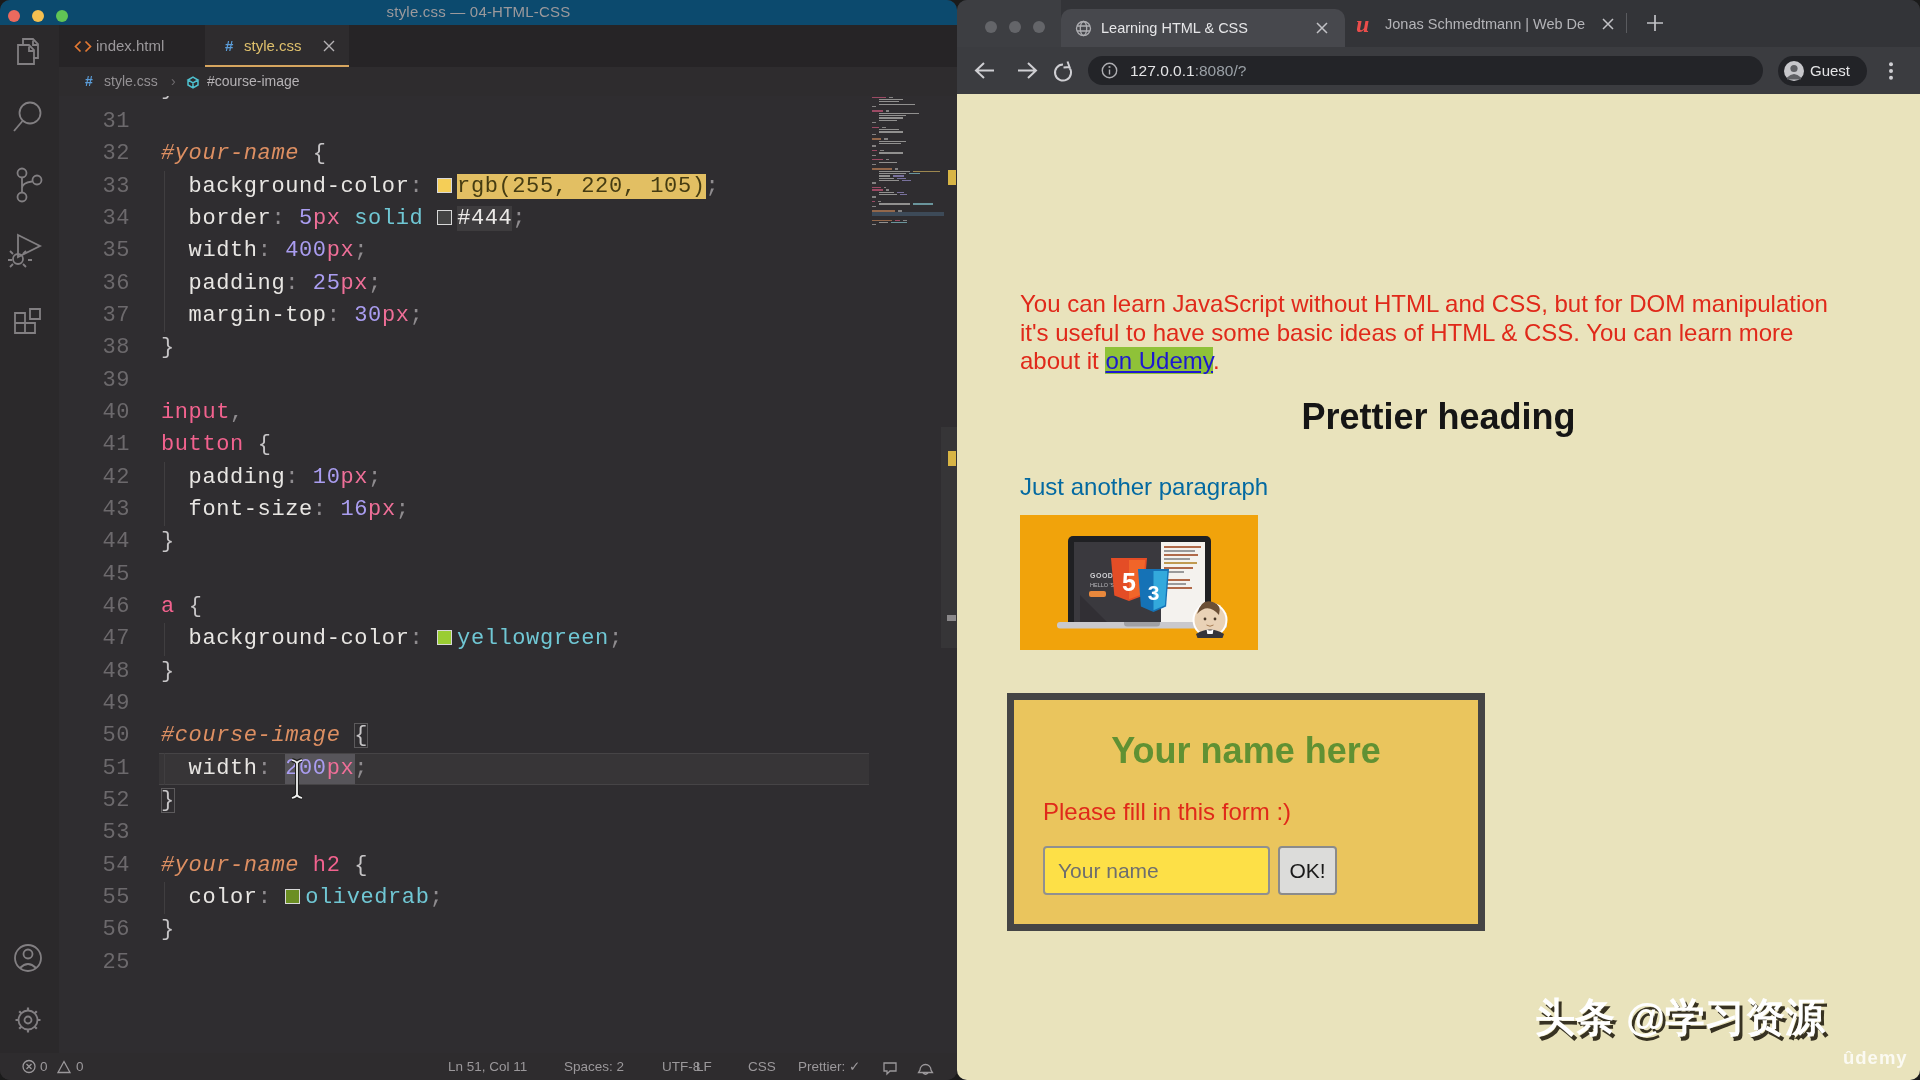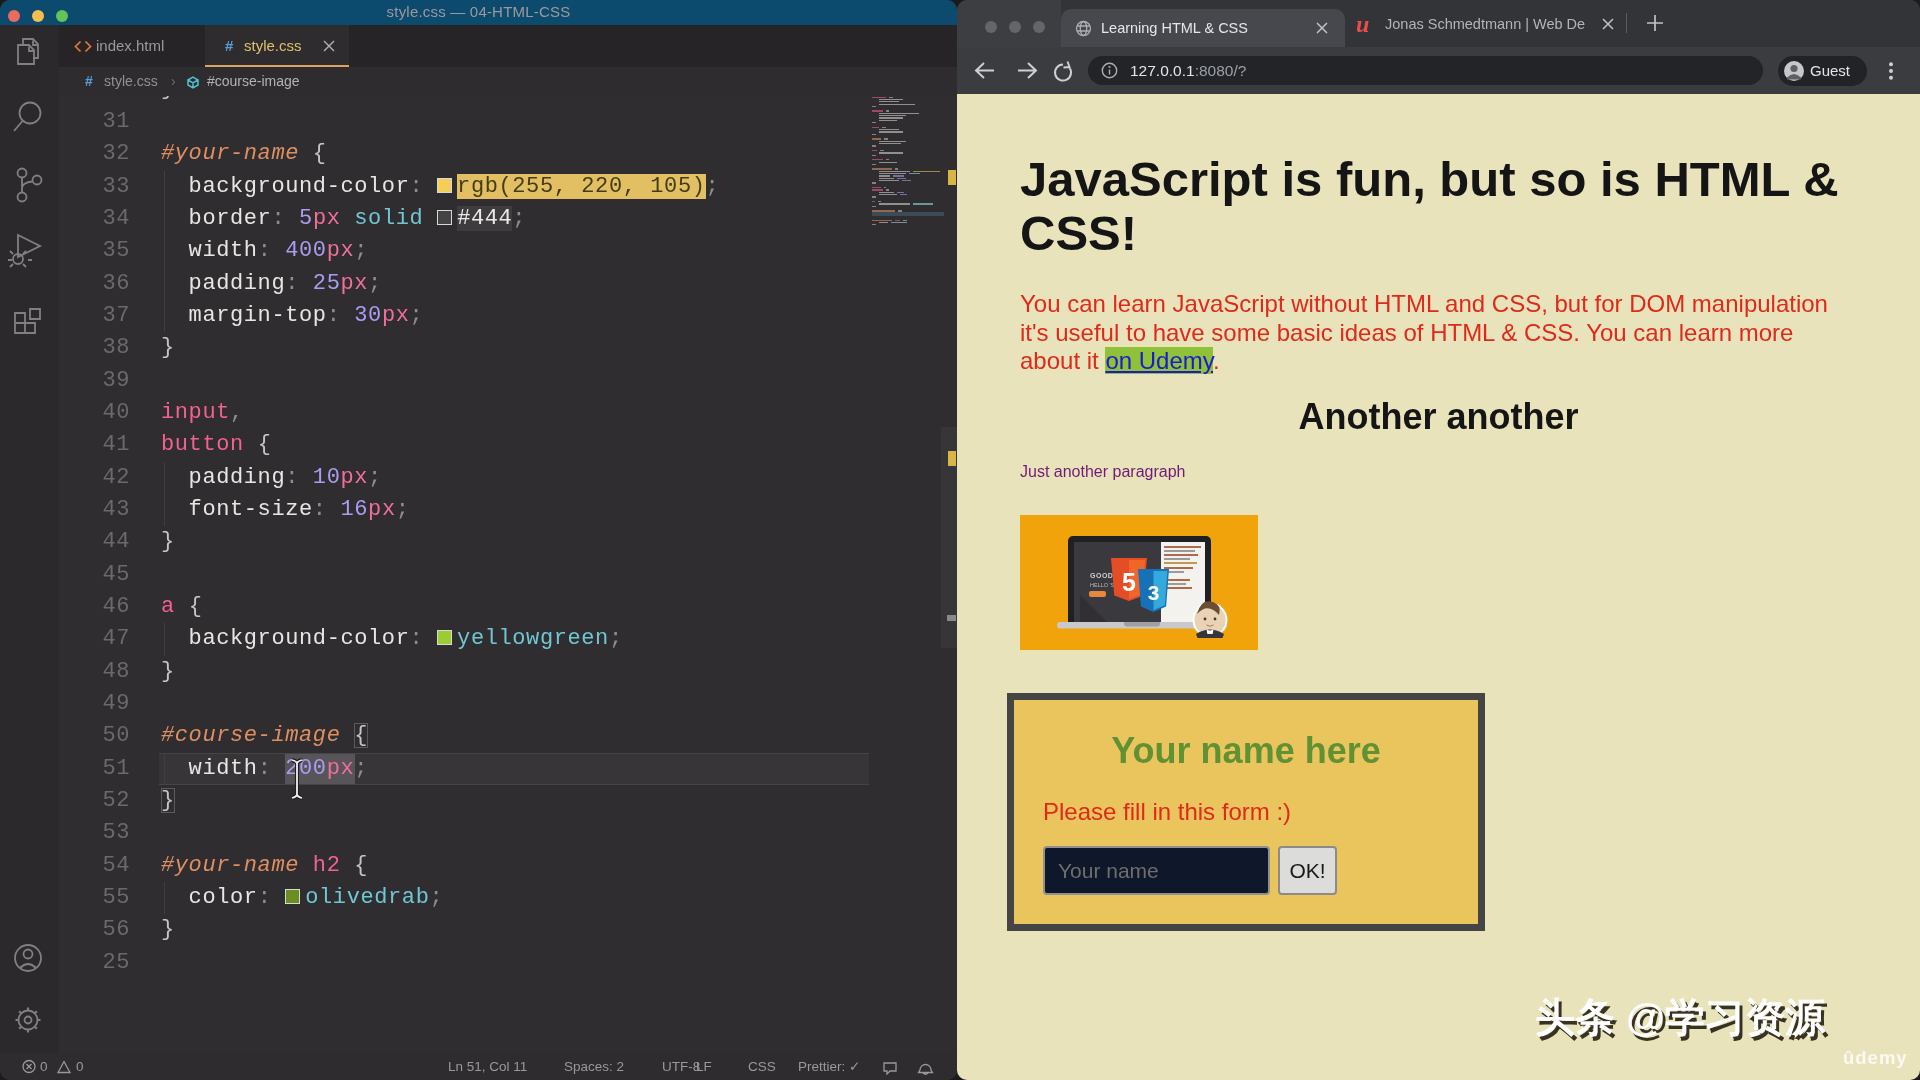--- a/index.html
+++ b/index.html
@@ -293,24 +293,23 @@
       <span style="position:absolute;left:32px">Guest</span>
     </div>
     <svg width="4" height="18" style="position:absolute;left:932px;top:15px" fill="#cfcfd3">
       <circle cx="2" cy="2.2" r="2"></circle>
         <circle cx="2" cy="9" r="2"></circle>
         <circle cx="2" cy="15.8" r="2"></circle>
     </svg>
   </div>
 
   <div class="content">
-    <div class="hb" style="left:63px;top:58px;font-size:49px;line-height:54px">JavaScript is fun, but so is HTML &amp;<br>CSS!</div>
     <div class="red" style="left:63px;top:196px;font-size:24px;line-height:28.5px">You can learn JavaScript without HTML and CSS, but for DOM manipulation<br>it's useful to have some basic ideas of HTML &amp; CSS. You can learn more<br>about it <a style="color:#1d18d1;background:#8fc238;text-decoration:underline">on Udemy</a>.</div>
-    <div class="hb" style="left:0;top:302px;width:963px;text-align:center;font-size:36px;line-height:42px">Another another</div>
-    <div style="left:63px;top:369px;font-size:16px;color:#701a75">Just another paragraph</div>
+    <div class="hb" style="left:0;top:302px;width:963px;text-align:center;font-size:36px;line-height:42px">Prettier heading</div>
+    <div style="left:63px;top:379px;font-size:24px;color:#0369a1">Just another paragraph</div>
 
     <div style="left:63px;top:421px;width:238px;height:135px">
       <svg width="238" height="135">
         <rect width="238" height="135" fill="#f1a30b"></rect>
         <rect x="48" y="21" width="143" height="92" rx="5" fill="#1f2023"></rect>
         <rect x="54" y="27" width="87" height="80" fill="#3a393e"></rect>
         <rect x="141" y="27" width="44" height="80" fill="#f4f2ee"></rect>
         <g>
           <rect x="144" y="31" width="37" height="2" fill="#b06a4a"></rect>
           <rect x="144" y="35" width="31" height="2" fill="#9a9a9a"></rect>
@@ -346,20 +345,20 @@
         <circle cx="195" cy="104" r="1.4" fill="#4a3a2a"></circle>
         <path d="M186.5 110 q3.5 2.5 7 0" stroke="#a67c52" stroke-width="1" fill="none"></path>
         <path d="M176 119 q14 -9 28 0 l-1.5 4 h-25 z" fill="#35353b"></path>
         <path d="M186.5 114 q3.5 3 7 0 l-0.8 5 h-5.4 z" fill="#fff"></path>
       </svg>
     </div>
 
     <div style="left:50px;top:599px;width:478px;height:238px;background:#eac55d;border:7px solid #454545">
       <div class="hb" style="position:absolute;left:0;top:30px;width:464px;text-align:center;font-size:36px;line-height:42px;color:#609133">Your name here</div>
       <div class="red" style="position:absolute;left:29px;top:98px;font-size:24px">Please fill in this form :)</div>
-      <div style="position:absolute;left:29px;top:146px;width:227px;height:49px;background:#0f172a;border:2px solid #909090;border-radius:4px;line-height:45px;color:#6e6e6e;font-size:21px;padding-left:13px">Your name</div>
+      <div style="position:absolute;left:29px;top:146px;width:227px;height:49px;background:#fde047;border:2px solid #909090;border-radius:4px;line-height:45px;color:#6e6e6e;font-size:21px;padding-left:13px">Your name</div>
       <div style="position:absolute;left:264px;top:146px;width:59px;height:49px;background:#dcdcda;border:2px solid #8b8b8b;border-radius:4px;line-height:45px;color:#1a1a1a;font-size:21px;text-align:center">OK!</div>
     </div>
 
     <div style="left:578px;top:896px;font-size:40px;font-weight:bold;color:#fff;white-space:nowrap;text-shadow:3px 3.5px 0 rgba(45,40,25,0.95)">头条 @学习资源</div>
     <div style="left:886px;top:953px;font-size:18.5px;color:rgba(255,255,255,0.8);font-weight:bold;letter-spacing:1px">ûdemy</div>
   </div>
 </div>
 
 </body></html>

